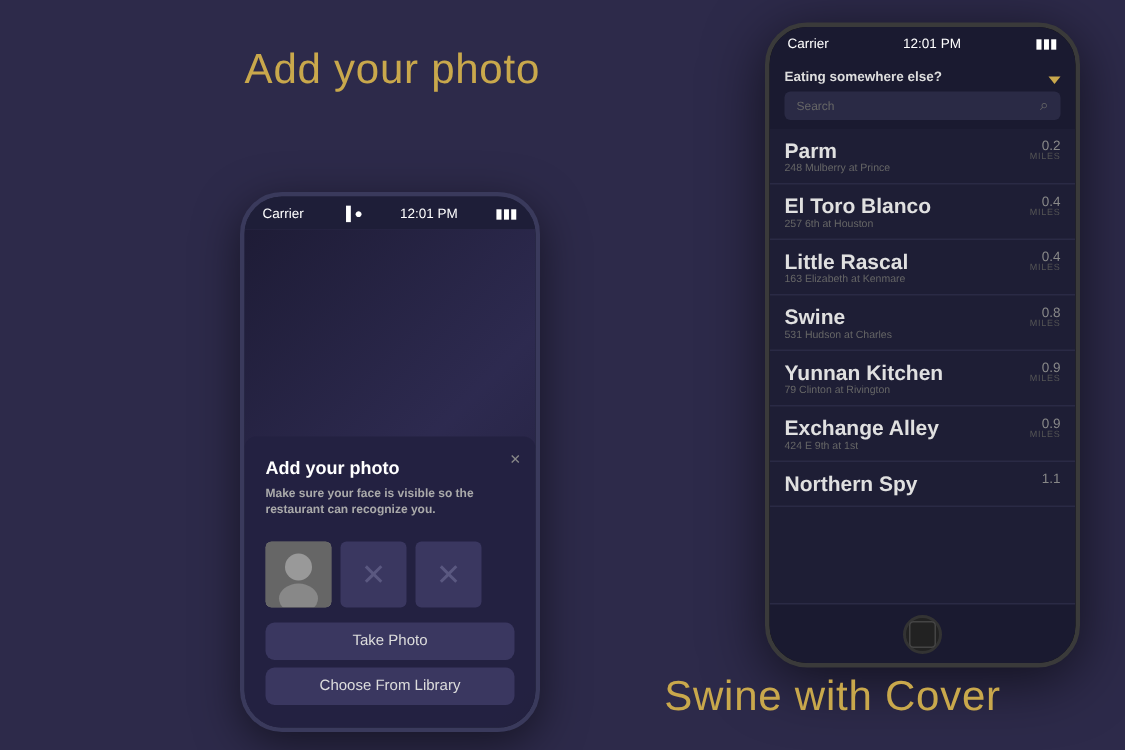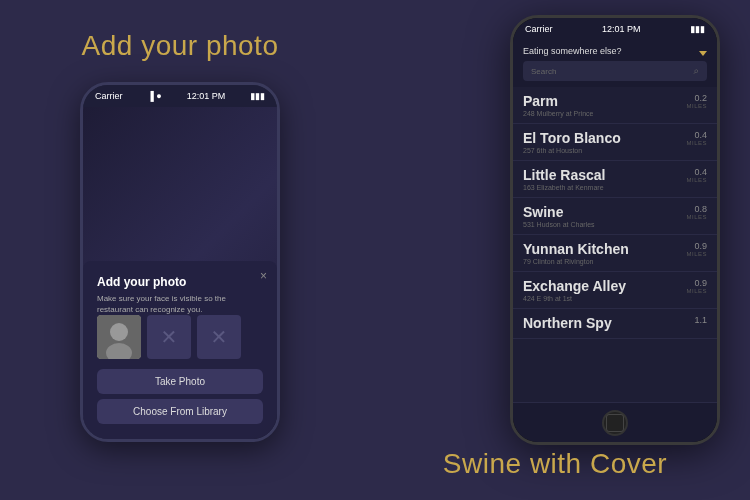--- a/index.html
+++ b/index.html
@@ -23,24 +23,25 @@
       position: relative;
       background: #2d2a4a;
     }
 
     
     .left-section {
       width: 360px;
       height: 500px;
       display: flex;
       flex-direction: column;
-      align-items: center;
+      align-items: flex-end;
       justify-content: flex-start;
       padding-top: 30px;
       position: relative;
+      gap: 46px;
     }
 
     .left-title {
       color: #c9a84c;
       font-size: 28px;
       font-weight: 300;
       margin-bottom: 20px;
       letter-spacing: 0.5px;
     }
 
@@ -125,21 +126,22 @@
       font-size: 12px;
       font-weight: 600;
       color: #ffffff;
       margin-bottom: 5px;
     }
 
     .dialog-subtitle {
       font-size: 8px;
       color: #aaa;
       line-height: 1.3;
-      margin-bottom: 0;
+      margin-bottom: 16px;
+      font-weight: bold;
     }
 
     .photo-slots {
       display: flex;
       gap: 6px;
       margin-bottom: 10px;
     }
 
     .photo-slot {
       width: 44px;
@@ -265,20 +267,21 @@
       flex-shrink: 0;
     }
 
     .eating-dropdown {
       display: flex;
       align-items: flex-end;
       justify-content: space-between;
       color: #ddd;
       font-size: 9px;
       margin-bottom: 5px;
+      font-weight: bold;
     }
 
     .chevron-down {
       width: 0;
       height: 0;
       border-left: 4px solid transparent;
       border-right: 4px solid transparent;
       border-top: 5px solid #c9a84c;
     }
 

